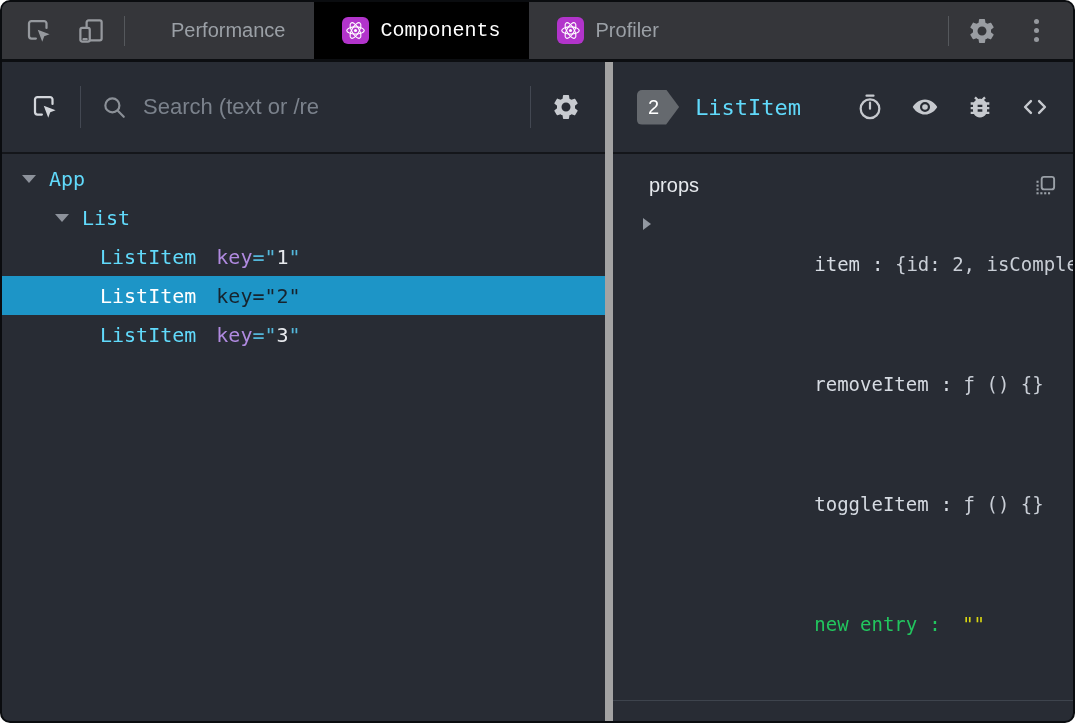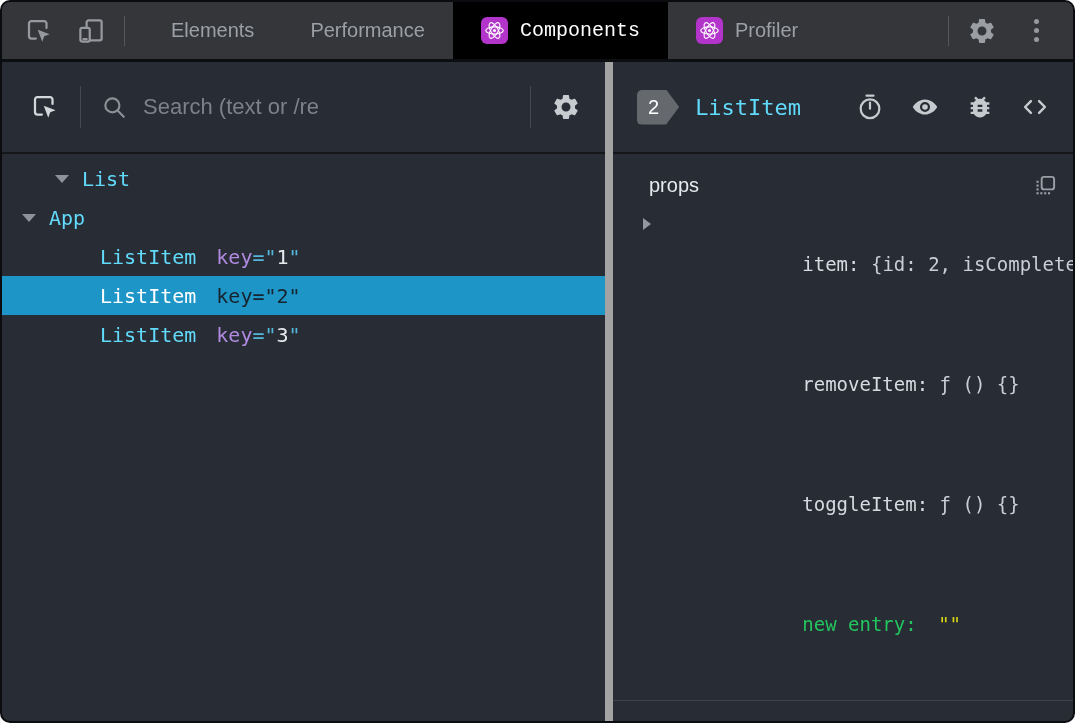--- a/index.html
+++ b/index.html
@@ -81,21 +81,21 @@
   .right-content{font-family:"DejaVu Sans Mono", monospace;font-size:19px;color:#c9ced6;overflow:hidden;}
   .section{padding:12px 16px 16px 10px;}
   .section + .section{border-top:1px solid #3e444d;}
   .sec-head{display:flex;align-items:center;justify-content:space-between;padding-left:6px;height:38px;margin-left:20px;}
   .sec-label{font-family:"Liberation Sans", sans-serif;font-size:20px;color:#e6e9ed;}
   .copy-icon{width:23px;height:23px;color:#9aa0a7;flex:none;}
   .copy-icon svg{width:100%;height:100%;display:block;}
   .prow{position:relative;padding-left:42px;line-height:40px;white-space:pre;}
   .prow .arrow{position:absolute;left:20px;top:14px;width:0;height:0;
     border-top:6px solid transparent;border-bottom:6px solid transparent;border-left:8px solid #9298a1;}
-  .pkey{color:#d6dbe2;}
+  .pkey{color:#d6dbe2;margin-left:12px;}
   .pval{color:#c9ced6;}
   .prow.editable .pkey{color:#22c55e;}
   .prow.editable .pval{color:#d9d611;margin-left:10px;}
 </style>
 </head>
 <body>
 
 <div class="window">
 
   <div class="topbar">
@@ -109,23 +109,20 @@
       <span class="tb-icon">
         <svg viewBox="0 0 24 24" fill="none" stroke="currentColor" stroke-width="1.8">
           <rect x="8.5" y="3.5" width="12" height="16" rx="1.5"></rect>
           <rect x="3.5" y="9.5" width="7.5" height="11" rx="1.5" fill="#35363a"></rect>
           <path d="M6 18.5 h2.5" stroke-linecap="round"></path>
         </svg>
       </span>
     </div>
     <span class="vdiv"></span>
 
-    <div class="tab">
-      <span>Elements</span>
-    </div>
     <div class="tab">
       <span>Performance</span>
     </div>
     <div class="tab active">
       <span class="react-badge">
         <svg viewBox="0 0 24 24" fill="none" stroke="#ffffff" stroke-width="1.3">
           <ellipse cx="12" cy="12" rx="10" ry="4.2"></ellipse>
           <ellipse cx="12" cy="12" rx="10" ry="4.2" transform="rotate(60 12 12)"></ellipse>
           <ellipse cx="12" cy="12" rx="10" ry="4.2" transform="rotate(120 12 12)"></ellipse>
           <circle cx="12" cy="12" r="1.8" fill="#ffffff" stroke="none"></circle>
@@ -180,27 +177,27 @@
         <input class="search-input" type="text" placeholder="Search (text or /re" style="">
         <span class="tdiv"></span>
         <span class="gear-small">
           <svg viewBox="0 0 24 24" fill="currentColor">
             <path d="M19.14 12.94c.04-.3.06-.61.06-.94 0-.32-.02-.64-.07-.94l2.03-1.58c.18-.14.23-.41.12-.61l-1.92-3.32c-.12-.22-.37-.29-.59-.22l-2.39.96c-.5-.38-1.03-.7-1.62-.94l-.36-2.54c-.04-.24-.24-.41-.48-.41h-3.84c-.24 0-.43.17-.47.41l-.36 2.54c-.59.24-1.13.57-1.62.94l-2.39-.96c-.22-.08-.47 0-.59.22L2.74 8.87c-.12.21-.08.47.12.61l2.03 1.58c-.05.3-.09.63-.09.94s.02.64.07.94l-2.03 1.58c-.18.14-.23.41-.12.61l1.92 3.32c.12.22.37.29.59.22l2.39-.96c.5.38 1.03.7 1.62.94l.36 2.54c.05.24.24.41.48.41h3.84c.24 0 .44-.17.47-.41l.36-2.54c.59-.24 1.13-.56 1.62-.94l2.39.96c.22.08.47 0 .59-.22l1.92-3.32c.12-.22.07-.47-.12-.61l-2.01-1.58zM12 15.6c-1.98 0-3.6-1.62-3.6-3.6s1.62-3.6 3.6-3.6 3.6 1.62 3.6 3.6-1.62 3.6-3.6 3.6z"></path>
           </svg>
         </span>
       </div>
 
       <div class="tree">
+        <div class="trow lvl0">
+          <span class="tri"></span>
+          <span class="tname">App</span>
+        </div>
         <div class="trow lvl1">
           <span class="tri"></span>
           <span class="tname">List</span>
-        </div>
-        <div class="trow lvl0">
-          <span class="tri"></span>
-          <span class="tname">App</span>
         </div>
         <div class="trow lvl2">
           <span class="tname">ListItem</span><span class="tattr">key</span><span class="teq">="</span><span class="tval">1</span><span class="teq">"</span>
         </div>
         <div class="trow lvl2 selected">
           <span class="tname">ListItem</span><span class="tattr">key</span><span class="teq">="</span><span class="tval">2</span><span class="teq">"</span>
         </div>
         <div class="trow lvl2">
           <span class="tname">ListItem</span><span class="tattr">key</span><span class="teq">="</span><span class="tval">3</span><span class="teq">"</span>
         </div>

